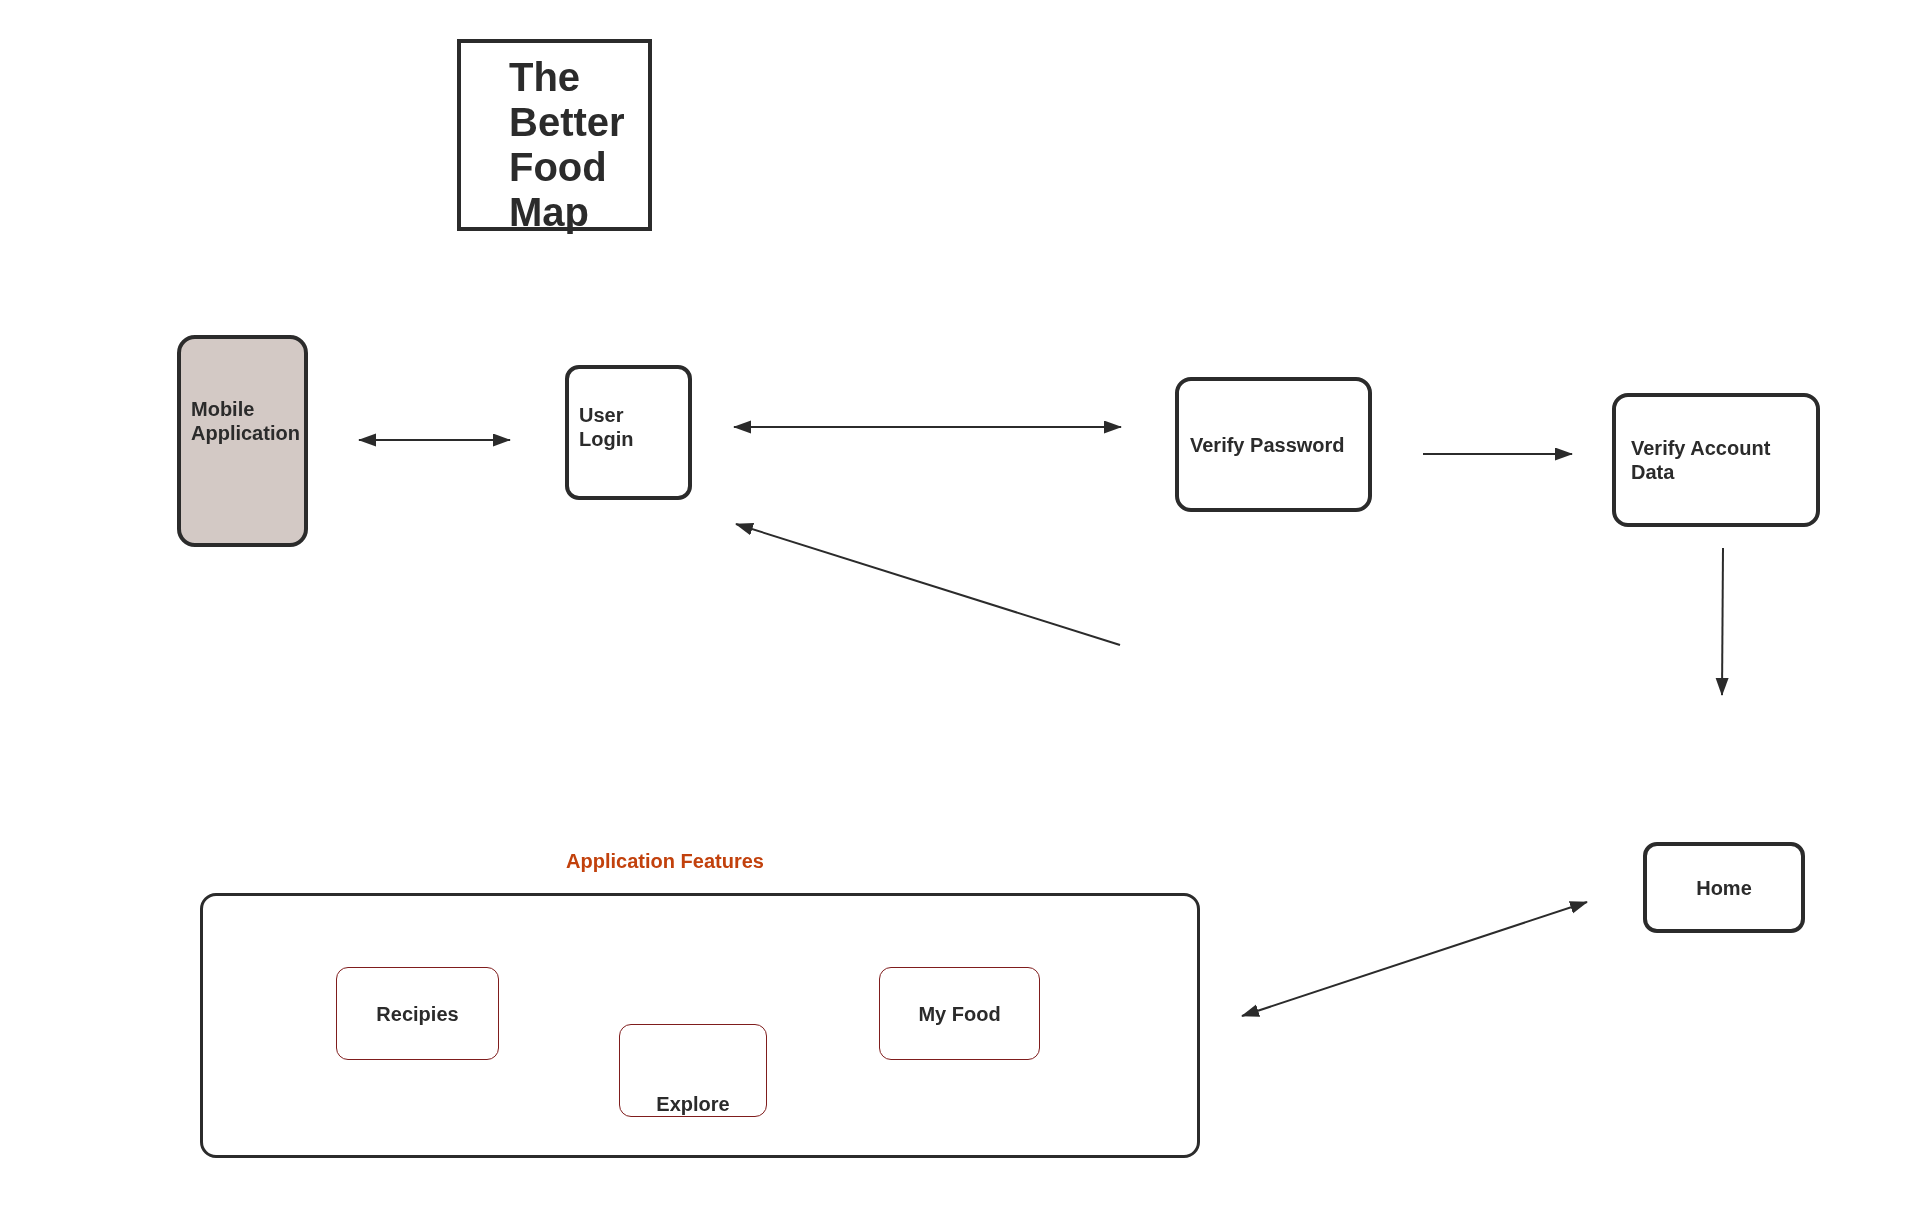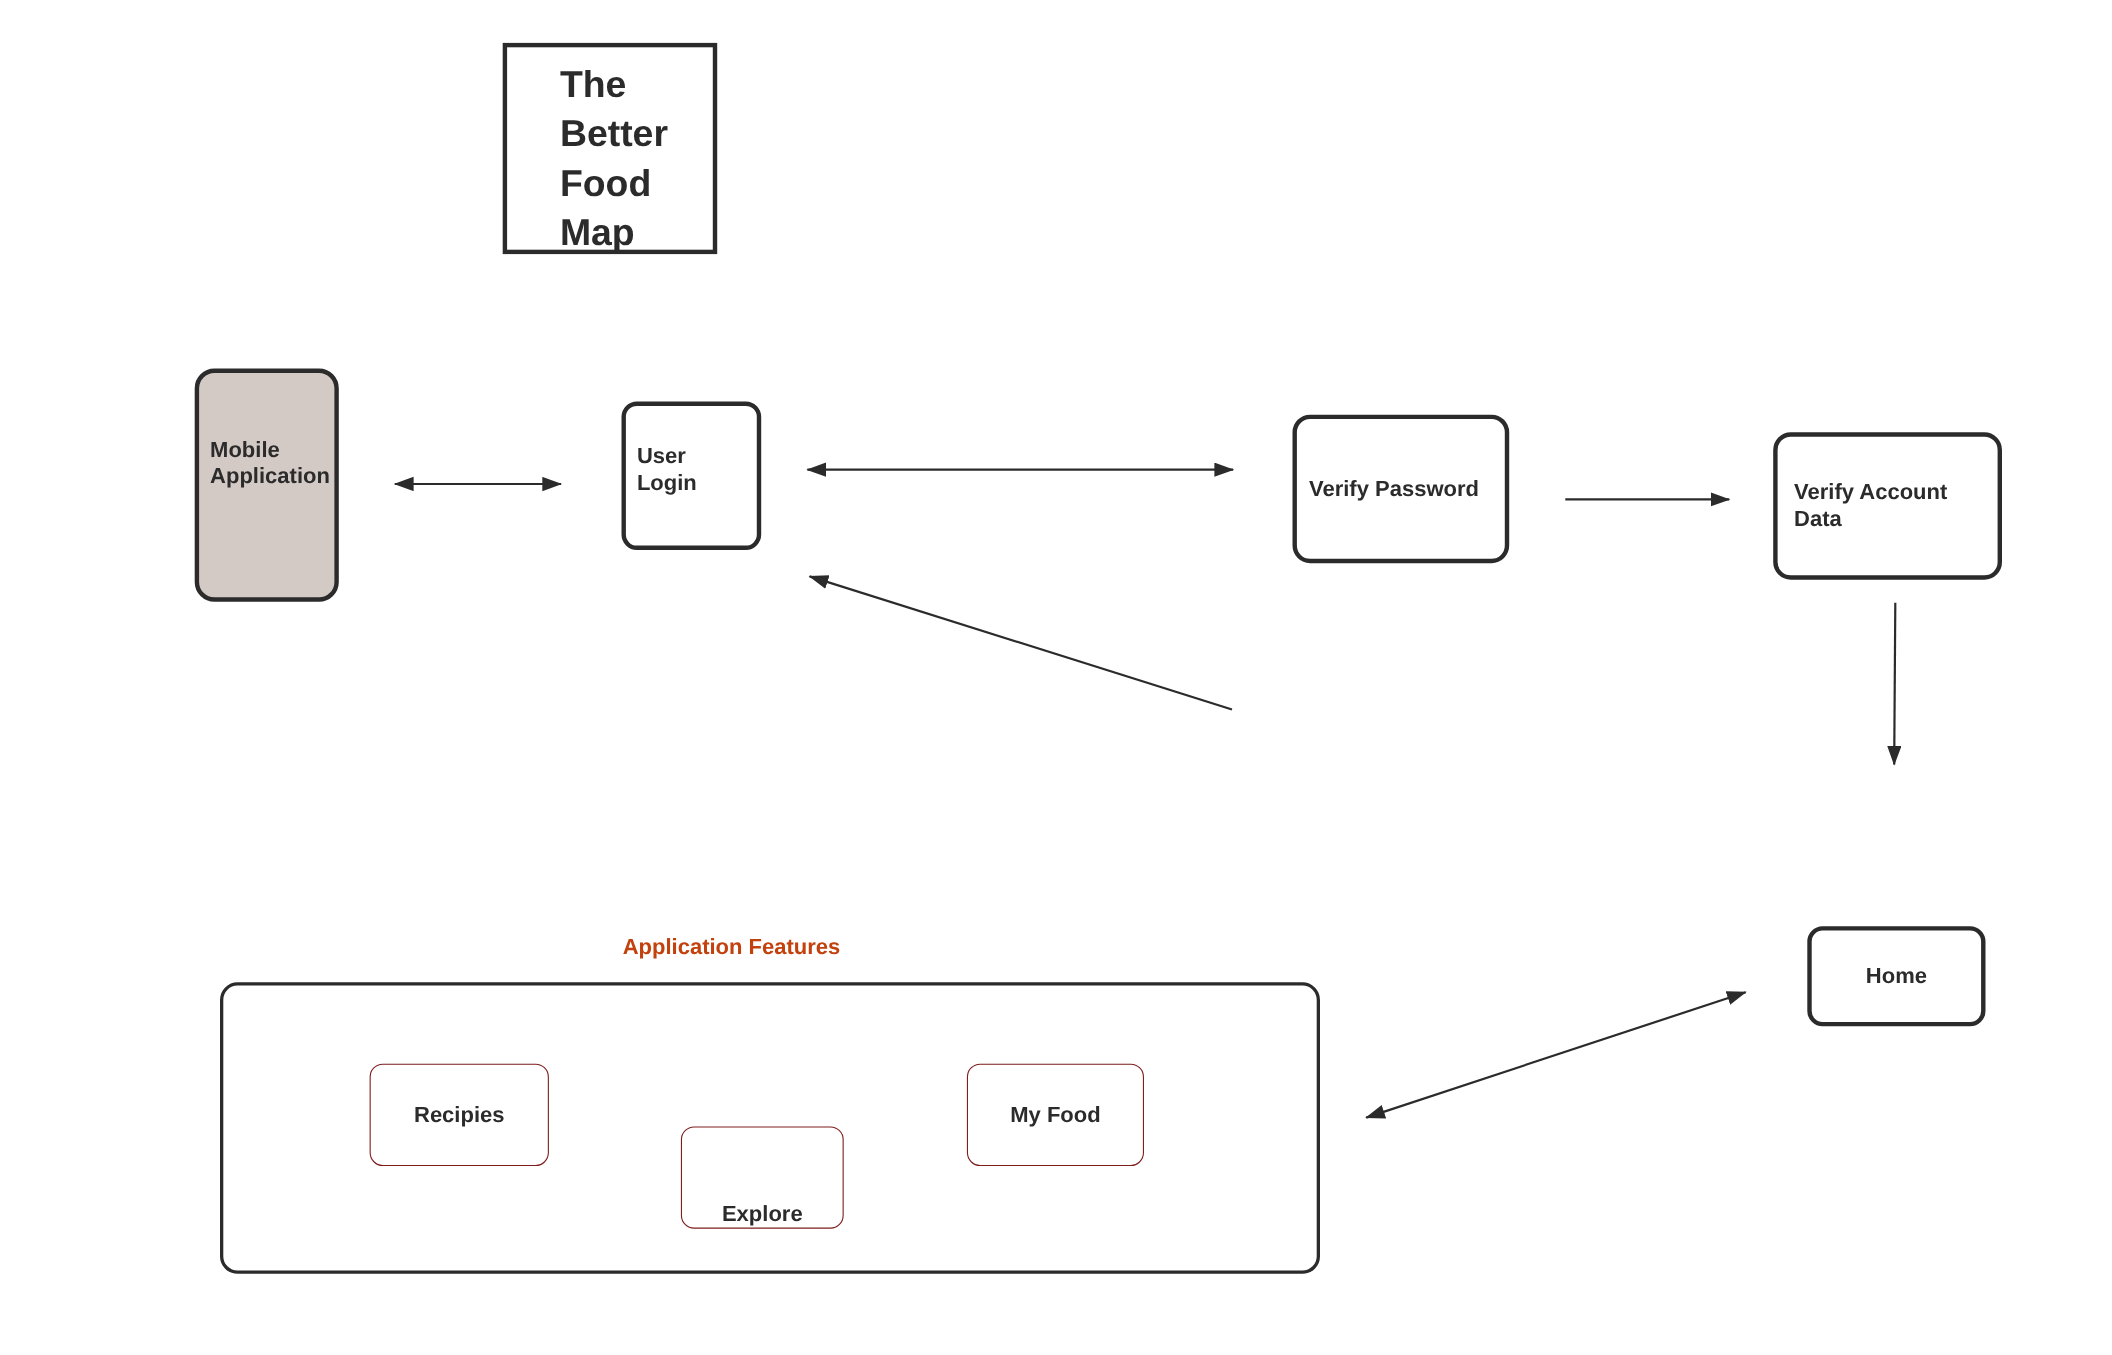--- a/index.html
+++ b/index.html
@@ -32,21 +32,21 @@
   .node.center-text { justify-content: center; text-align: center; }
 
   .title-box {
     position: absolute;
     left: 457px; top: 39px;
     width: 195px; height: 192px;
     box-sizing: border-box;
     background: #ffffff;
     border: 4px solid #2b2b2b;
     font-weight: bold;
-    font-size: 34px;
+    font-size: 40px;
     line-height: 45px;
     padding: 12px 8px 0 48px;
     color: #2b2b2b;
   }
 
   .mobile-box {
     left: 177px; top: 335px; width: 131px; height: 212px;
     border-radius: 18px;
     background: #d3c9c5;
     padding: 0 8px 40px 10px;

